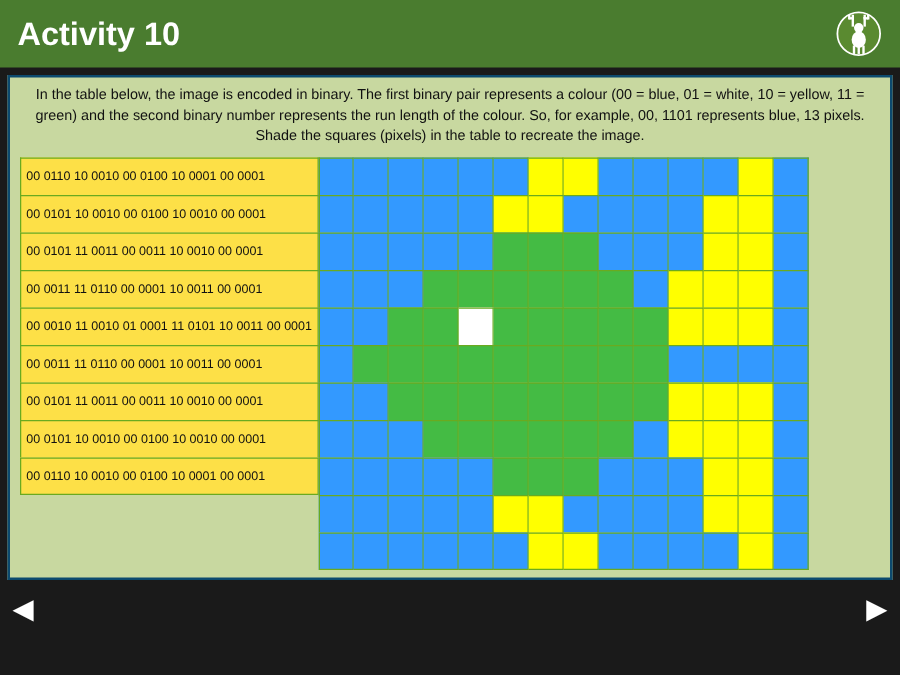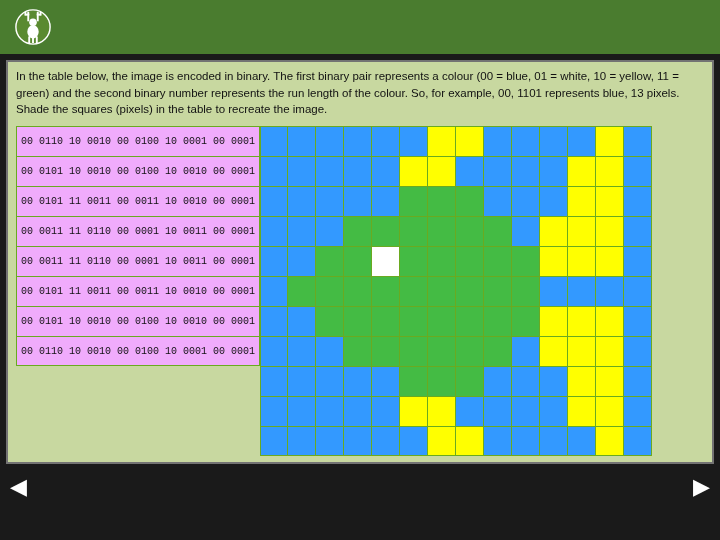--- a/index.html
+++ b/index.html
@@ -24,21 +24,22 @@
       font-weight: bold;
     }
     #deer-logo {
       width: 38px;
       height: 38px;
     }
     #main-content {
       background: #c8d8a0;
       margin: 6px;
       padding: 6px 8px;
-      border: 2px solid #737373;
+      border: 2px solid #0c4a6e;
+      text-align: center;
     }
     #instruction {
       font-size: 11.5px;
       color: #111;
       line-height: 1.45;
       margin-bottom: 8px;
     }
     #table-area {
       display: flex;
       gap: 0;
@@ -47,28 +48,28 @@
       flex: 0 0 auto;
     }
     #grid-col {
       flex: 1;
       display: flex;
       flex-direction: column;
     }
     .binary-row {
       font-size: 10px;
       color: #111;
-      font-family: Liberation Mono, monospace;
+      font-family: Liberation Sans, sans-serif;
       height: 30px;
       display: flex;
       align-items: center;
       border: 1px solid #6aaa20;
       border-bottom: none;
       padding: 0 4px;
-      background: #f0abfc;
+      background: #fde047;
       white-space: nowrap;
       min-width: 200px;
     }
     .binary-row:last-child {
       border-bottom: 1px solid #6aaa20;
     }
     .grid-row {
       display: flex;
       height: 30px;
     }
@@ -100,20 +101,21 @@
       color: white;
       font-size: 22px;
       cursor: pointer;
       user-select: none;
     }
   </style>
 </head>
 <body>
 
 <div id="header">
+  <h1>Activity 10</h1>
   <svg id="deer-logo" viewBox="0 0 40 40" xmlns="http://www.w3.org/2000/svg">
     <circle cx="20" cy="20" r="18" fill="#5a8a30" stroke="white" stroke-width="1.5"></circle>
 
     <g fill="white">
 
       <rect x="14" y="6" width="2" height="8"></rect>
       <rect x="12" y="6" width="4" height="2"></rect>
       <rect x="11" y="4" width="2" height="4"></rect>
       <rect x="14" y="4" width="2" height="3"></rect>
       <rect x="24" y="6" width="2" height="8"></rect>
@@ -133,20 +135,21 @@
 </div>
 
 <div id="main-content">
   <p id="instruction">In the table below, the image is encoded in binary. The first binary pair represents a colour (00 = blue, 01 = white, 10 = yellow, 11 = green) and the second binary number represents the run length of the colour.  So, for example, 00, 1101 represents blue, 13 pixels.  Shade the squares (pixels) in the table to recreate the image.</p>
   <div id="table-area">
     <div id="binary-col">
         <div class="binary-row">00 0110  10 0010  00 0100  10 0001 00 0001</div>
         <div class="binary-row">00 0101  10 0010  00 0100  10 0010 00 0001</div>
         <div class="binary-row">00 0101  11 0011  00 0011  10 0010 00 0001</div>
         <div class="binary-row">00 0011  11 0110  00 0001  10 0011 00 0001</div>
+        <div class="binary-row">00 0010  11 0010  01 0001  11 0101  10 0011 00 0001</div>
         <div class="binary-row">00 0011  11 0110  00 0001  10 0011 00 0001</div>
         <div class="binary-row">00 0101  11 0011  00 0011  10 0010 00 0001</div>
         <div class="binary-row">00 0101  10 0010  00 0100  10 0010 00 0001</div>
         <div class="binary-row">00 0110  10 0010  00 0100  10 0001 00 0001</div>
       </div>
     <div id="grid-col">
         <div class="grid-row">
           <div class="grid-cell cell-blue"></div>
           <div class="grid-cell cell-blue"></div>
           <div class="grid-cell cell-blue"></div>

